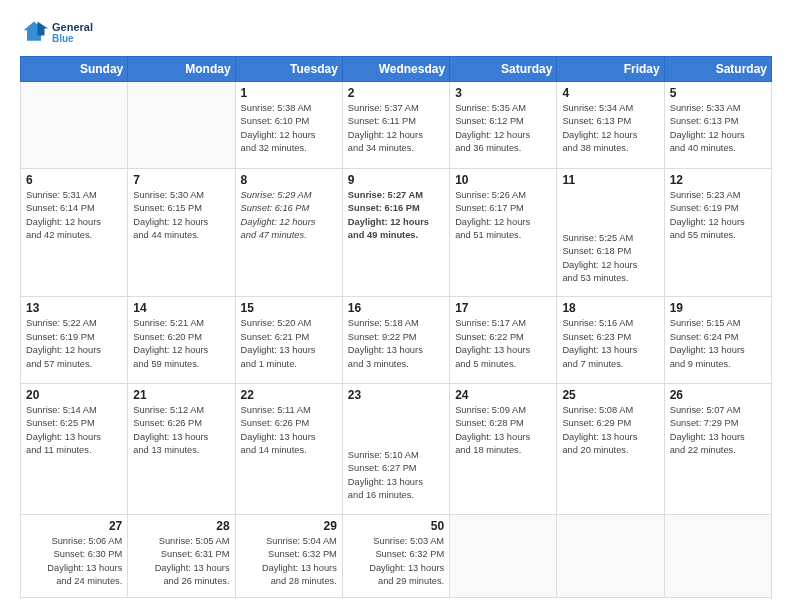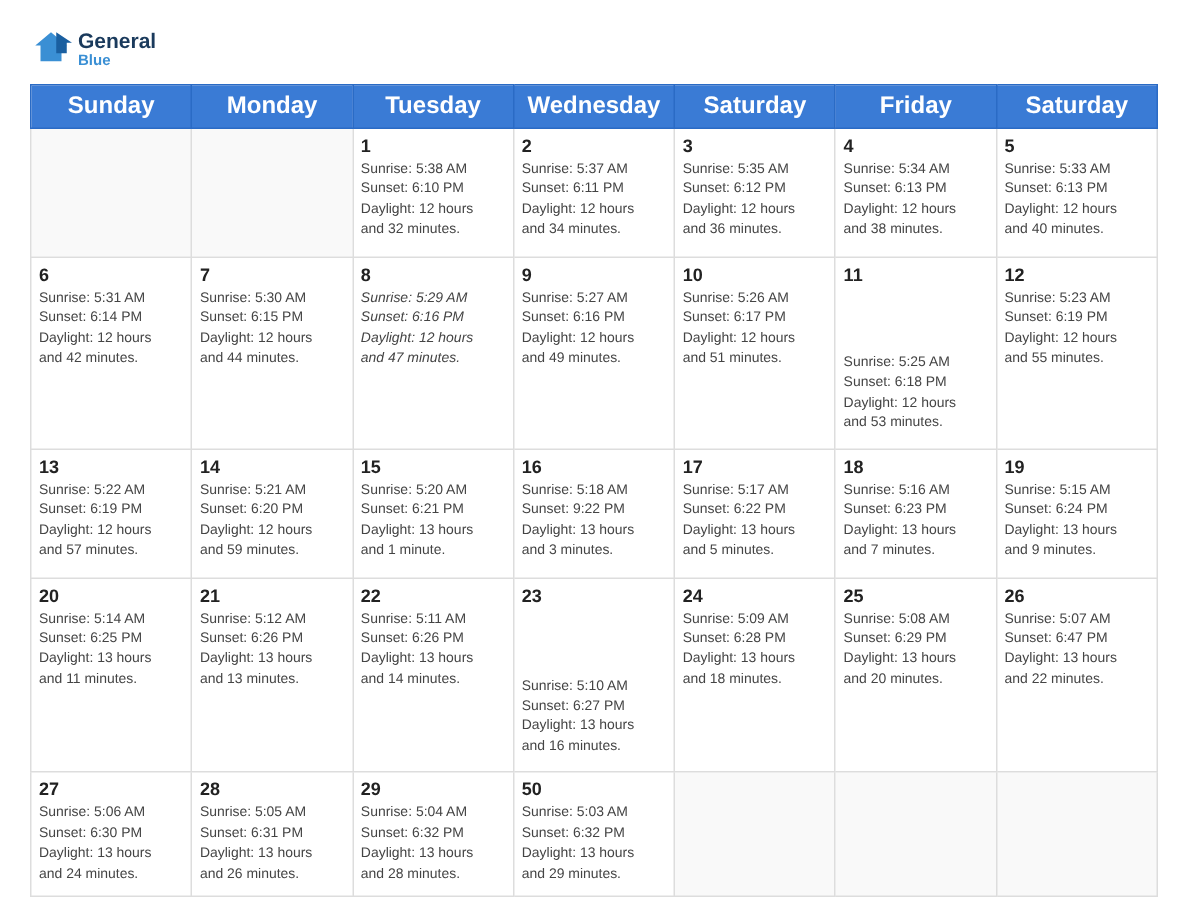--- a/index.html
+++ b/index.html
@@ -48,24 +48,24 @@
     .calendar {
       flex: 1;
       border: 1px solid #ccc;
       border-collapse: collapse;
       width: 100%;
       table-layout: fixed;
     }
     .calendar th {
       background: #3a7bd5;
       color: #fff;
-      font-size: 16px;
+      font-size: 12px;
       font-weight: bold;
       padding: 5px 4px;
-      text-align: center;
+      text-align: right;
       border: 1px solid #2a6bc5;
     }
     .calendar td {
       vertical-align: top;
       padding: 4px 5px;
       font-size: 9.5px;
       color: #333;
       border: 1px solid #ddd;
       height: 82px;
     }
@@ -82,34 +82,35 @@
     .day-info {
       line-height: 1.45;
       font-size: 9.3px;
       color: #444;
     }
     tr.week-row td {
       height: 82px;
     }
     tr.last-row td {
       height: 72px;
+      text-align: right;
     }
   </style>
 </head>
 <body>
 
 <div class="page">
   <div class="header">
     <div class="logo">
       <svg class="logo-icon" viewBox="0 0 32 32">
         <polygon points="16,4 28,14 24,14 24,26 8,26 8,14 4,14" fill="#3a8fd4"></polygon>
         <polygon points="20,4 32,12 28,12 28,20 20,20 20,4" fill="#1a5fa0"></polygon>
       </svg>
       <div>
-        <div style="font-size:14px;font-weight:bold;color:#1a3a5c;">General</div>
+        <div style="font-size:11px;font-weight:bold;color:#1a3a5c;">General</div>
         <div style="font-size:10px;font-weight:bold;color:#3a8fd4;">Blue</div>
       </div>
     </div>
     <div class="title-block">
       <div class="main-title"></div>
       <div class="subtitle"></div>
     </div>
   </div>
 
   <table class="calendar">
@@ -182,21 +183,21 @@
           </td>
           <td>
             <span class="day-num">8</span>
             <div class="day-info" style="white-space: pre-line; font-style: italic;">Sunrise: 5:29 AM
 Sunset: 6:16 PM
 Daylight: 12 hours
 and 47 minutes.</div>
           </td>
           <td>
             <span class="day-num">9</span>
-            <div class="day-info" style="white-space: pre-line;">Sunrise: 5:27 AM
+            <div class="day-info" style="white-space: pre-line; font-weight: bold;">Sunrise: 5:27 AM
 Sunset: 6:16 PM
 Daylight: 12 hours
 and 49 minutes.</div>
           </td>
           <td>
             <span class="day-num">10</span>
             <div class="day-info" style="white-space: pre-line;">Sunrise: 5:26 AM
 Sunset: 6:17 PM
 Daylight: 12 hours
 and 51 minutes.</div>
@@ -306,21 +307,21 @@
           <td>
             <span class="day-num">25</span>
             <div class="day-info" style="white-space: pre-line;">Sunrise: 5:08 AM
 Sunset: 6:29 PM
 Daylight: 13 hours
 and 20 minutes.</div>
           </td>
           <td>
             <span class="day-num">26</span>
             <div class="day-info" style="white-space: pre-line;">Sunrise: 5:07 AM
-Sunset: 6:47 PM
+Sunset: 7:29 PM
 Daylight: 13 hours
 and 22 minutes.</div>
           </td>
         </tr>
         <tr class="last-row">
           <td>
             <span class="day-num">27</span>
             <div class="day-info" style="white-space: pre-line;">Sunrise: 5:06 AM
 Sunset: 6:30 PM
 Daylight: 13 hours

